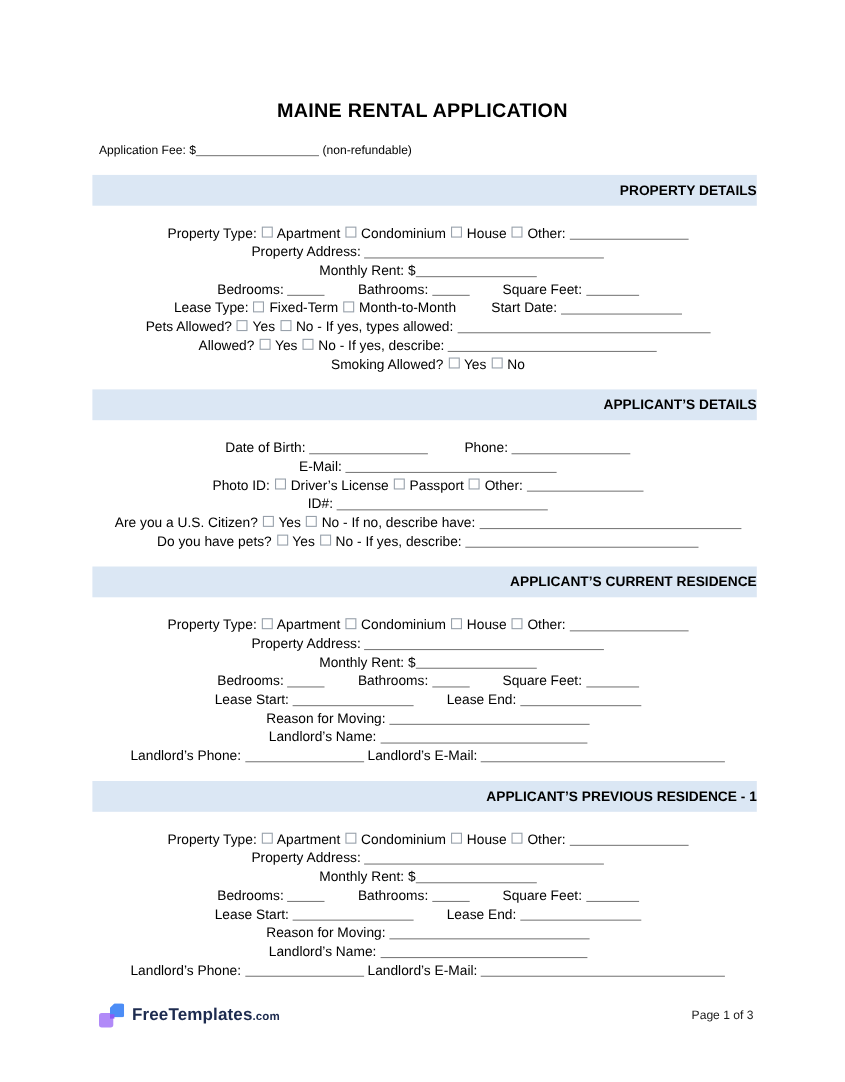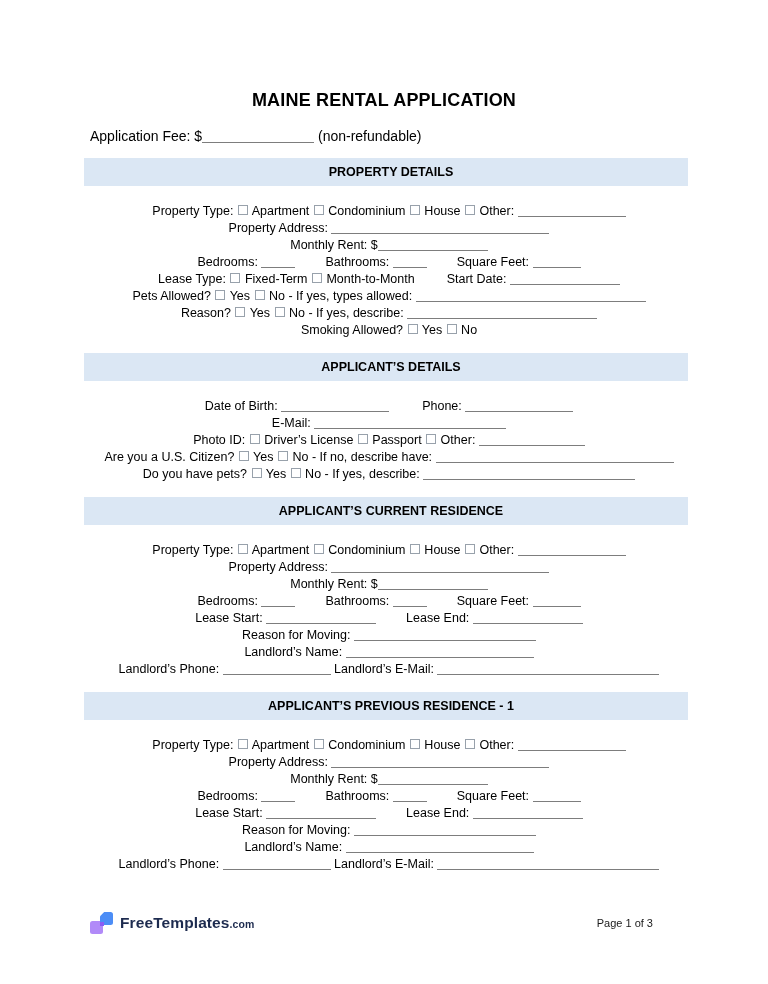--- a/index.html
+++ b/index.html
@@ -18,44 +18,44 @@
     padding-top:90px;position:relative;
     display:flex;flex-direction:column;
     font-family:"Liberation Sans",sans-serif;color:var(--text);
     background:#ffffff;overflow:hidden;
   }
   .doc-title{
     margin:0 0 18px 0;text-align:center;
     font-size:18px;font-weight:bold;letter-spacing:.2px;
   }
   .content{width:604px;margin-left:84px;}
-  .fee-line{margin-left:6px;font-size:14px;line-height:15px;white-space:pre;}
+  .fee-line{margin-left:6px;font-size:11px;line-height:15px;white-space:pre;}
   .form-section{margin-top:14px;}
   .section-header{
     background:var(--section-bg);height:28px;line-height:28px;
-    text-align:center;font-size:12.5px;font-weight:bold;padding-left:10px;
+    text-align:right;font-size:12.5px;font-weight:bold;padding-left:10px;
   }
   .rows{margin:17px 0 0 6px;text-align:center;}
   .row{font-size:12.5px;line-height:17px;white-space:pre;}
   .seg-text{white-space:pre;}
   .checkbox{
     display:inline-block;width:8px;height:8px;box-sizing:content-box;
     border:1px solid var(--checkbox);background:#fff;
     margin:0 1px;vertical-align:0.5px;
   }
   .blank-line{
     display:inline-block;height:12px;
     border-bottom:1px solid var(--line);
     vertical-align:-2px;
   }
   .gap{display:inline-block;}
   .footer{
     margin-top:auto;margin-bottom:49px;
     display:flex;align-items:center;justify-content:space-between;
-    padding:0 115px 0 90px;
+    padding:0 83px 0 90px;
     text-align:right;
   }
   .brand-wrap{display:flex;align-items:center;gap:7px;}
   .logo-icon{position:relative;width:23px;height:24px;}
   .logo-purple{position:absolute;left:0;bottom:1px;width:13px;height:13px;background:var(--logo-purple);border-radius:2.5px;}
   .logo-blue{
     position:absolute;right:0;top:1px;width:13px;height:13px;background:var(--logo-blue);border-radius:2.5px;
     clip-path:polygon(32% 0,100% 0,100% 100%,0 100%,0 32%);
   }
   .logo-overlap{position:absolute;left:10px;top:11px;width:4px;height:4px;background:var(--logo-overlap);}
@@ -74,30 +74,31 @@
     <div id="sections">
         <section class="form-section">
           <div class="section-header">PROPERTY DETAILS</div>
           <div class="rows">
             <div class="row"><span class="seg-text">Property Type: </span><span class="checkbox"></span><span class="seg-text"> Apartment </span><span class="checkbox"></span><span class="seg-text"> Condominium </span><span class="checkbox"></span><span class="seg-text"> House </span><span class="checkbox"></span><span class="seg-text"> Other: </span><span class="blank-line" style="width: 108px;"></span></div>
             <div class="row"><span class="seg-text">Property Address: </span><span class="blank-line" style="width: 218px;"></span></div>
             <div class="row"><span class="seg-text">Monthly Rent: $</span><span class="blank-line" style="width: 110px;"></span></div>
             <div class="row"><span class="seg-text">Bedrooms: </span><span class="blank-line" style="width: 34px;"></span><span class="gap" style="width: 30px;"></span><span class="seg-text">Bathrooms: </span><span class="blank-line" style="width: 34px;"></span><span class="gap" style="width: 30px;"></span><span class="seg-text">Square Feet: </span><span class="blank-line" style="width: 48px;"></span></div>
             <div class="row"><span class="seg-text">Lease Type: </span><span class="checkbox"></span><span class="seg-text"> Fixed-Term </span><span class="checkbox"></span><span class="seg-text"> Month-to-Month</span><span class="gap" style="width: 32px;"></span><span class="seg-text">Start Date: </span><span class="blank-line" style="width: 110px;"></span></div>
             <div class="row"><span class="seg-text">Pets Allowed? </span><span class="checkbox"></span><span class="seg-text"> Yes </span><span class="checkbox"></span><span class="seg-text"> No - If yes, types allowed: </span><span class="blank-line" style="width: 230px;"></span></div>
-            <div class="row"><span class="seg-text">Reason? </span><span class="checkbox"></span><span class="seg-text"> Yes </span><span class="checkbox"></span><span class="seg-text"> No - If yes, describe: </span><span class="blank-line" style="width: 190px;"></span></div>
+            <div class="row"><span class="seg-text">Allowed? </span><span class="checkbox"></span><span class="seg-text"> Yes </span><span class="checkbox"></span><span class="seg-text"> No - If yes, describe: </span><span class="blank-line" style="width: 190px;"></span></div>
             <div class="row"><span class="seg-text">Smoking Allowed? </span><span class="checkbox"></span><span class="seg-text"> Yes </span><span class="checkbox"></span><span class="seg-text"> No</span></div>
           </div>
         </section>
         <section class="form-section">
           <div class="section-header">APPLICANT’S DETAILS</div>
           <div class="rows">
             <div class="row"><span class="seg-text">Date of Birth: </span><span class="blank-line" style="width: 108px;"></span><span class="gap" style="width: 33px;"></span><span class="seg-text">Phone: </span><span class="blank-line" style="width: 108px;"></span></div>
             <div class="row"><span class="seg-text">E-Mail: </span><span class="blank-line" style="width: 192px;"></span></div>
             <div class="row"><span class="seg-text">Photo ID: </span><span class="checkbox"></span><span class="seg-text"> Driver’s License </span><span class="checkbox"></span><span class="seg-text"> Passport </span><span class="checkbox"></span><span class="seg-text"> Other: </span><span class="blank-line" style="width: 106px;"></span></div>
+            <div class="row"><span class="seg-text">ID#: </span><span class="blank-line" style="width: 192px;"></span></div>
             <div class="row"><span class="seg-text">Are you a U.S. Citizen? </span><span class="checkbox"></span><span class="seg-text"> Yes </span><span class="checkbox"></span><span class="seg-text"> No - If no, describe have: </span><span class="blank-line" style="width: 238px;"></span></div>
             <div class="row"><span class="seg-text">Do you have pets? </span><span class="checkbox"></span><span class="seg-text"> Yes </span><span class="checkbox"></span><span class="seg-text"> No - If yes, describe: </span><span class="blank-line" style="width: 212px;"></span></div>
           </div>
         </section>
         <section class="form-section">
           <div class="section-header">APPLICANT’S CURRENT RESIDENCE</div>
           <div class="rows">
             <div class="row"><span class="seg-text">Property Type: </span><span class="checkbox"></span><span class="seg-text"> Apartment </span><span class="checkbox"></span><span class="seg-text"> Condominium </span><span class="checkbox"></span><span class="seg-text"> House </span><span class="checkbox"></span><span class="seg-text"> Other: </span><span class="blank-line" style="width: 108px;"></span></div>
             <div class="row"><span class="seg-text">Property Address: </span><span class="blank-line" style="width: 218px;"></span></div>
             <div class="row"><span class="seg-text">Monthly Rent: $</span><span class="blank-line" style="width: 110px;"></span></div>

